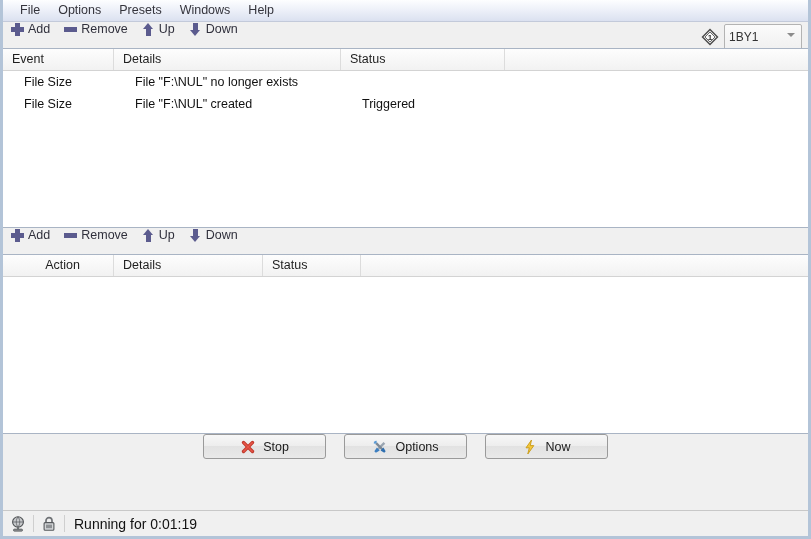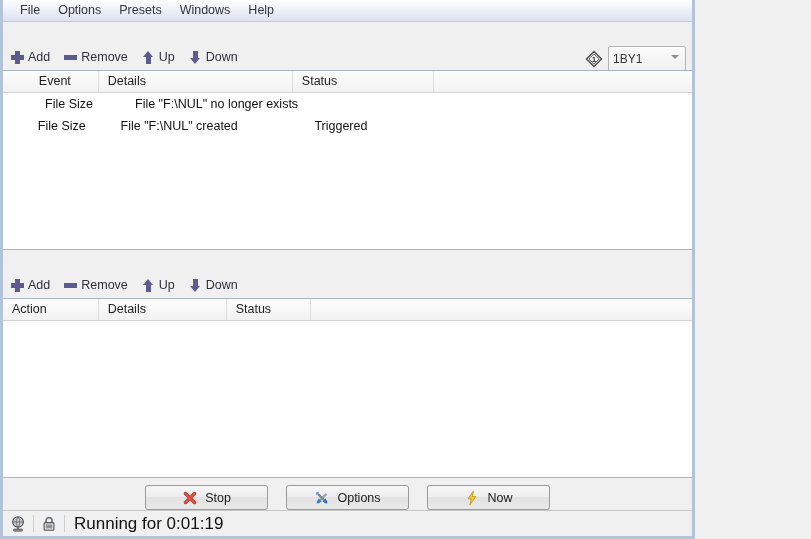--- a/index.html
+++ b/index.html
@@ -10,21 +10,21 @@
     width: 811px;
     height: 539px;
     font-family: "Liberation Sans", sans-serif;
     font-size: 12.5px;
     color: #1a1a1a;
     background: #f0f0f0;
     overflow: hidden;
   }
   .window {
     position: relative;
-    width: 695px;
+    width: 811px;
     height: 539px;
     box-sizing: border-box;
     border-left: 3px solid #b3c4d8;
     border-right: 3px solid #b3c4d8;
     border-bottom: 3px solid #b3c4d8;
     background: #f0f0f0;
     display: flex;
     flex-direction: column;
   }
 
@@ -46,25 +46,24 @@
     line-height: 14px;
     cursor: default;
   }
 
   
   .toolbar {
     height: 26px;
     flex: 0 0 26px;
     background: #f0f0f0;
     display: flex;
-    align-items: center;
+    align-items: flex-start;
     padding-left: 8px;
     box-sizing: border-box;
     position: relative;
-    margin-top: 22px;
   }
   .tbtn {
     display: flex;
     align-items: center;
     gap: 4px;
     margin-right: 14px;
     color: #3f3f54;
     font-size: 12.5px;
     cursor: default;
     white-space: nowrap;
@@ -196,36 +195,36 @@
   .row .cell {
     box-sizing: border-box;
     padding-left: 21px;
     font-size: 12.5px;
     color: #111;
     overflow: hidden;
     white-space: nowrap;
   }
 
   
-  .ev-c0 { width: 111px; text-align: center; }
+  .ev-c0 { width: 111px; }
   .ev-c1 { width: 227px; }
   .ev-c2 { width: 164px; }
   .ev-c3 { width: 303px; }
   
-  .ac-c0 { width: 111px; }
+  .ac-c0 { width: 111px; text-align: center; }
   .ac-c1 { width: 149px; }
   .ac-c2 { width: 98px; }
   .ac-c3 { width: 447px; }
 
   
   .btnarea {
     flex: 1 1 auto;
     background: #f0f0f0;
     display: flex;
-    align-items: flex-end;
+    align-items: flex-start;
     justify-content: center;
     gap: 18px;
   }
   .pbtn {
     width: 123px;
     height: 25px;
     box-sizing: border-box;
     border: 1px solid #9a9a9a;
     border-radius: 3px;
     background: linear-gradient(to bottom, #f7f7f7 0%, #ededed 48%, #e2e2e2 50%, #e9e9e9 100%);
@@ -250,21 +249,21 @@
     padding-left: 6px;
     box-sizing: border-box;
     gap: 6px;
   }
   .sb-sep {
     width: 1px;
     height: 17px;
     background: #cfcfcf;
   }
   .sb-text {
-    font-size: 17px;
+    font-size: 14px;
     color: #111;
     padding-left: 3px;
   }
   .sb-ic { width: 18px; height: 18px; flex: 0 0 18px; }
 </style>
 </head>
 <body>
 
 <div class="window">
 

